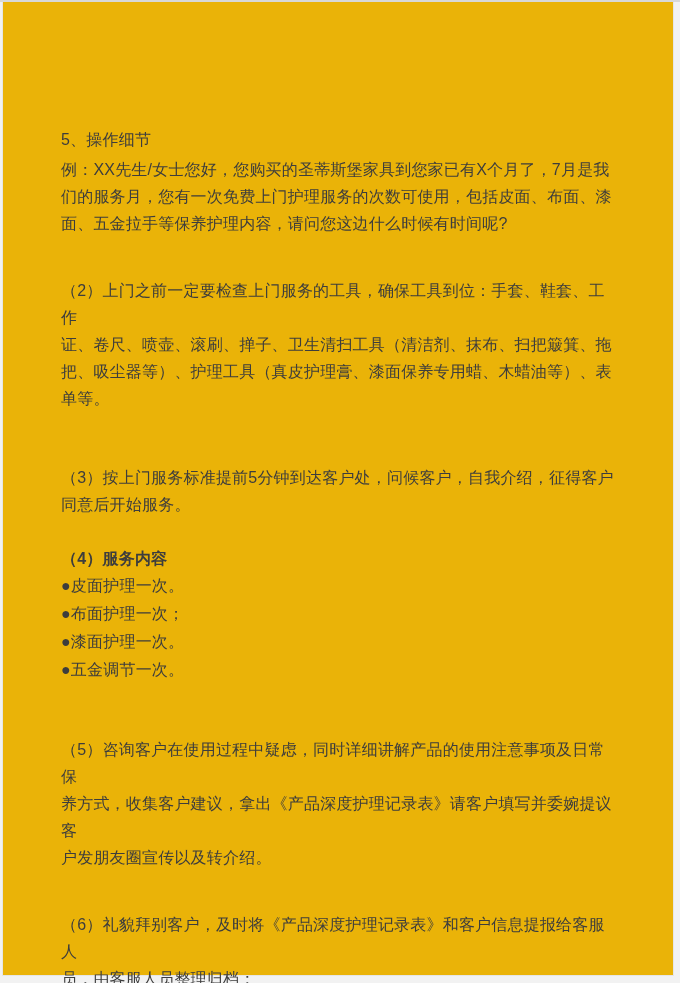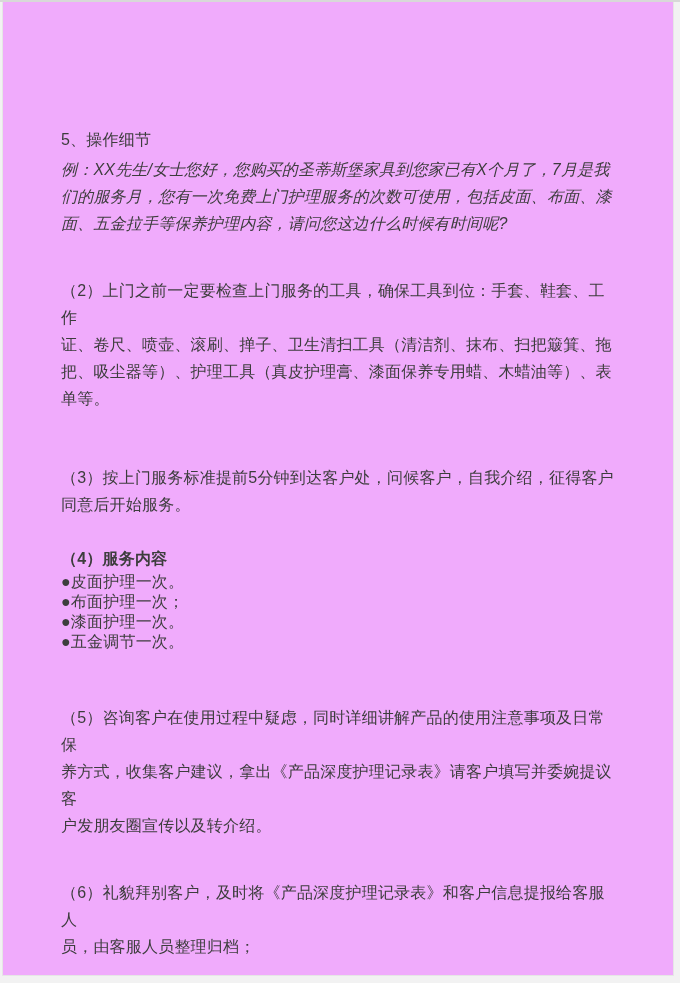--- a/index.html
+++ b/index.html
@@ -18,40 +18,40 @@
     width: 680px; height: 2px;
     background: #d8d8d8;
     z-index: 3;
   }
   .page {
     position: absolute;
     top: 2px;
     left: 2px;
     width: 672px;
     height: 974px;
-    background: #f0abfc;
+    background: #eab308;
     border: 1px solid #e6e6e6;
     border-top: none;
   }
   .content {
     padding: 124px 55px 0 58px;
     color: #3d3d3d;
     font-size: 16px;
     line-height: 27px;
   }
   .content p {
     margin: 0;
     white-space: pre-line;
     letter-spacing: 0.2px;
   }
-  p.mt3  { margin-top: 3px; font-style: italic; }
+  p.mt3  { margin-top: 3px; }
   p.mt27 { margin-top: 27px; font-weight: bold; }
   p.mt32 { margin-top: 40px; }
   p.mt33 { margin-top: 52px; }
-  p.bullets { line-height: 20px; }
+  p.bullets { line-height: 28px; }
 </style>
 </head>
 <body>
 
 <div class="top-strip"></div>
 
 <div class="page">
   <div class="content">
     <p>5、操作细节</p>
     <p class="mt3">例：XX先生/女士您好，您购买的圣蒂斯堡家具到您家已有X个月了，7月是我

